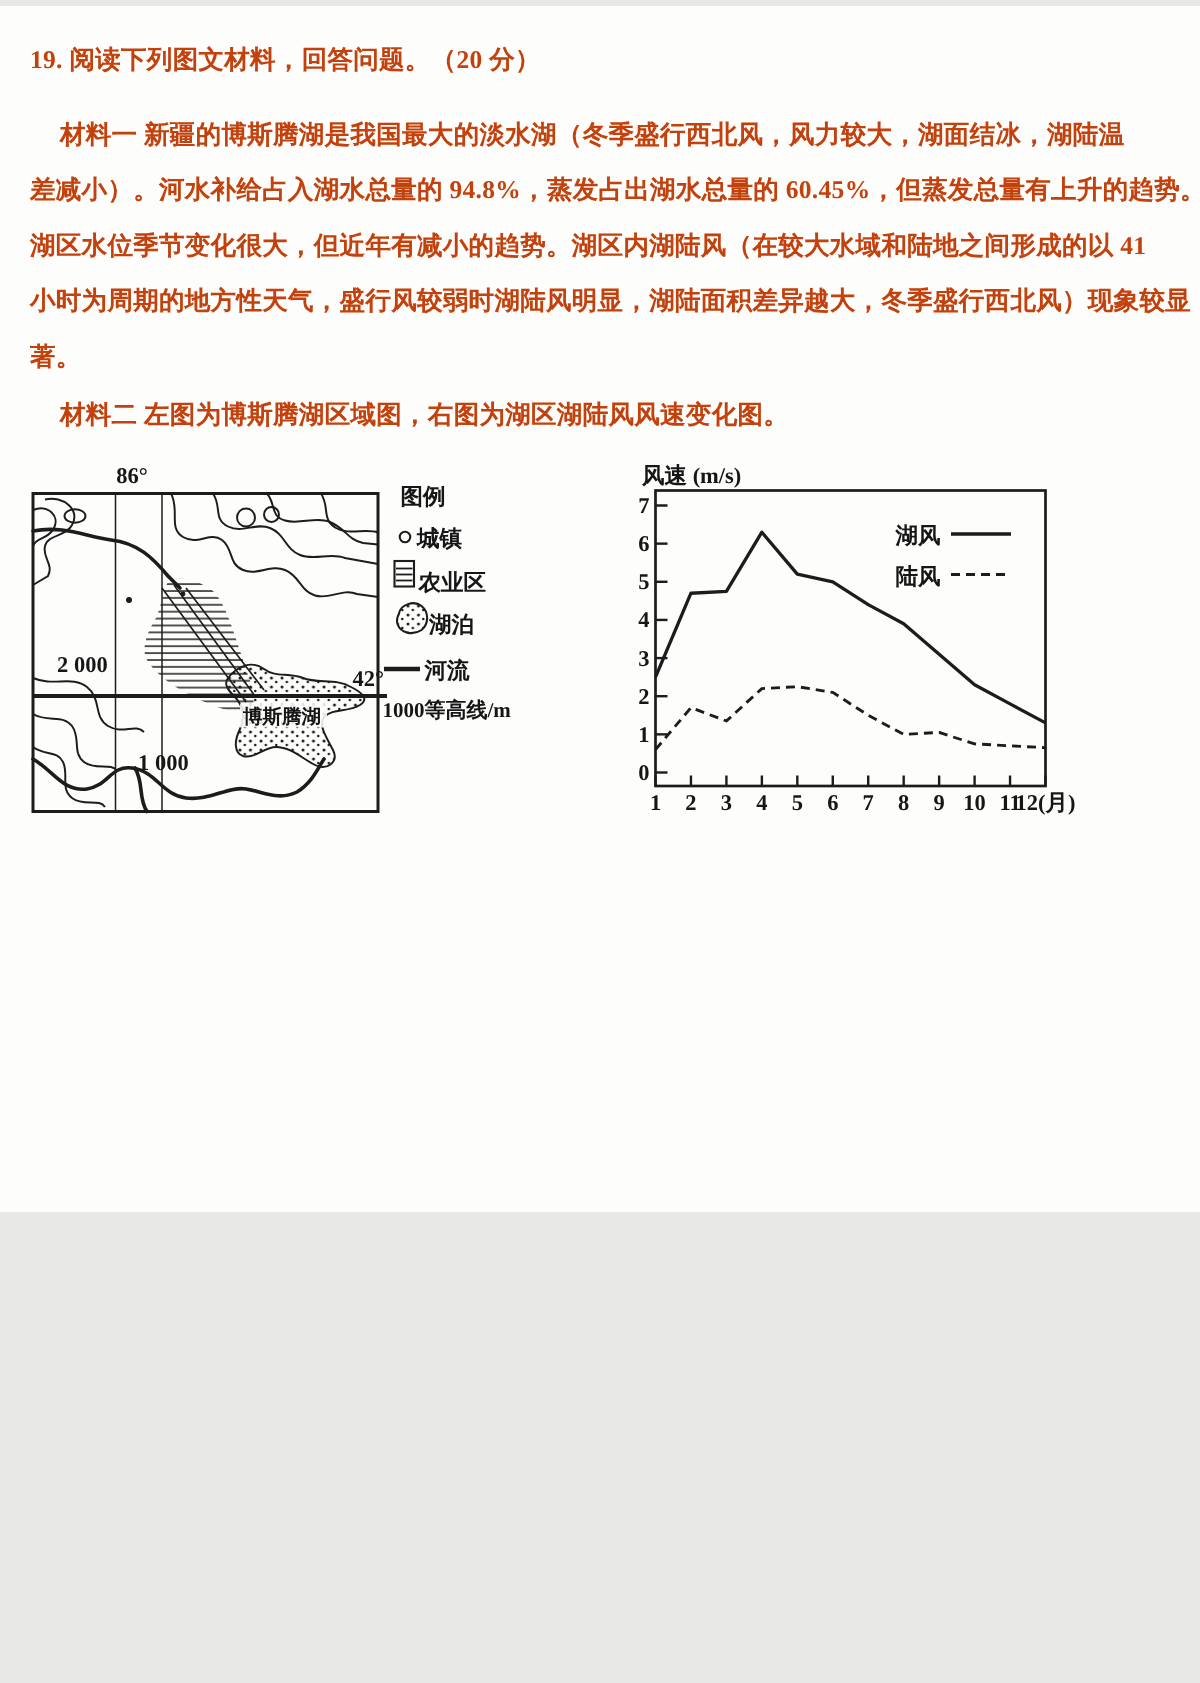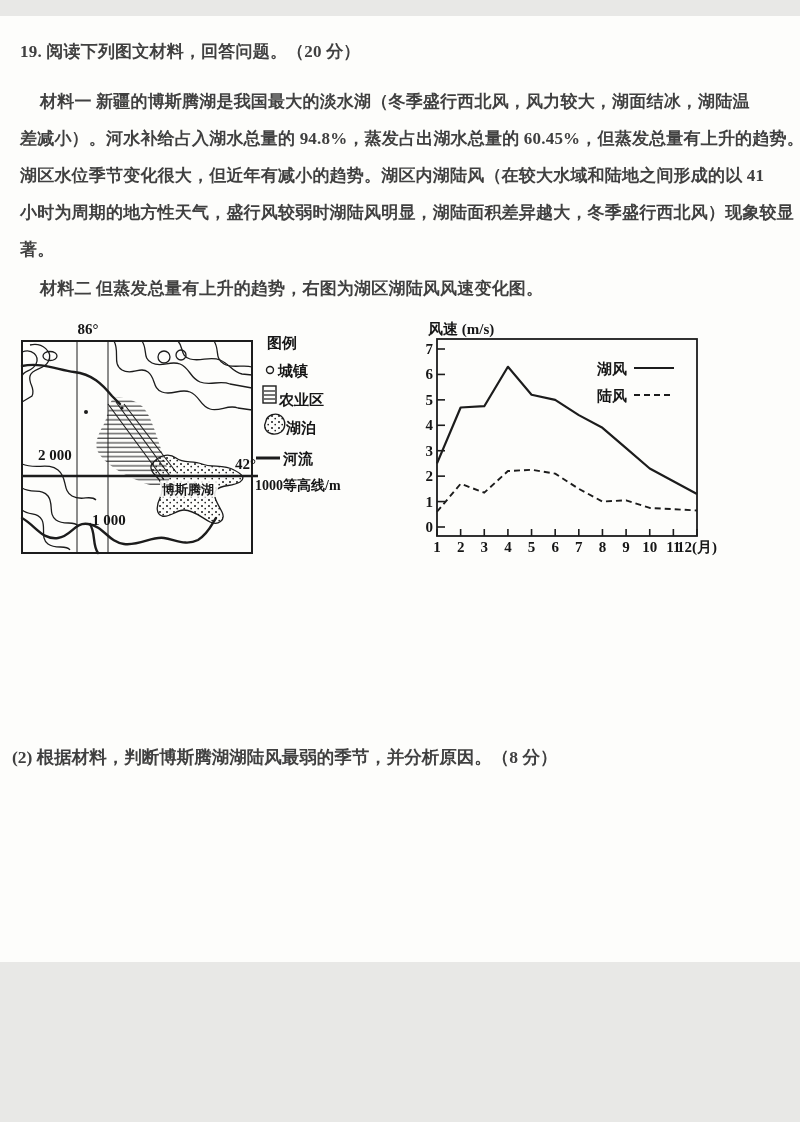--- a/index.html
+++ b/index.html
@@ -1,19 +1,19 @@
 <!DOCTYPE html>
 <html><head>
 <meta charset="utf-8">
 <style>
   html,body{margin:0;padding:0;}
   body{background:#e8e8e6;}
   #page{
-    position:relative;width:800px;height:946px;margin:16px auto;
-    background:#fdfdfb;color:#404040;
+    position:relative;width:800px;height:804px;margin:4px auto;
+    background:#fdfdfb;color:#c2410c;
     font-family:"Liberation Serif","DejaVu Serif",serif;
     font-weight:700;overflow:hidden;
   }
   .abs{position:absolute;white-space:nowrap;}
   .body-text{font-size:17px;letter-spacing:0.2px;}
   .indent{padding-left:20px;}
   .question{font-size:17.5px;}
   .footer-text{font-size:16px;}
   svg text{fill:#161616;font-family:"Liberation Serif","DejaVu Serif",serif;font-weight:700;}
   .box{fill:none;stroke:#1c1c1c;stroke-width:2;}
@@ -39,21 +39,21 @@
   <div class="abs body-text" style="left:20px;top:24px;">19. 阅读下列图文材料，回答问题。（20 分）</div>
 
   <div>
     <div class="abs body-text indent" style="left:20px;top:74px;">材料一 新疆的博斯腾湖是我国最大的淡水湖（冬季盛行西北风，风力较大，湖面结冰，湖陆温</div>
     <div class="abs body-text" style="left:20px;top:111px;">差减小）。河水补给占入湖水总量的 94.8%，蒸发占出湖水总量的 60.45%，但蒸发总量有上升的趋势。</div>
     <div class="abs body-text" style="left:20px;top:148px;">湖区水位季节变化很大，但近年有减小的趋势。湖区内湖陆风（在较大水域和陆地之间形成的以 41</div>
     <div class="abs body-text" style="left:20px;top:185px;">小时为周期的地方性天气，盛行风较弱时湖陆风明显，湖陆面积差异越大，冬季盛行西北风）现象较显</div>
     <div class="abs body-text" style="left:20px;top:222px;">著。</div>
   </div>
 
-  <div class="abs body-text indent" style="left:20px;top:261px;">材料二 但蒸发总量有上升的趋势，右图为湖区湖陆风风速变化图。</div>
+  <div class="abs body-text indent" style="left:20px;top:261px;">材料二 左图为博斯腾湖区域图，右图为湖区湖陆风风速变化图。</div>
 
   <svg class="abs" style="left:18px;top:296px;" width="392" height="264" viewBox="0 0 392 264">
     <defs>
       <pattern id="dots" width="7" height="6" patternUnits="userSpaceOnUse">
         <circle cx="2" cy="2" r="1" fill="#1c1c1c"></circle>
         <circle cx="5.2" cy="4.6" r="0.85" fill="#1c1c1c"></circle>
       </pattern>
       <pattern id="hlines" width="8" height="4.6" patternUnits="userSpaceOnUse">
         <line x1="0" y1="2" x2="8" y2="2" stroke="#1c1c1c" stroke-width="1"></line>
       </pattern>
@@ -170,20 +170,19 @@
       <line x1="277" y1="224" x2="277" y2="217" class="axis"></line>
       <text x="277" y="240" text-anchor="middle" class="tick-label">12(月)</text>
       <polyline points="17,151.42857142857144 40.63636363636364,95.4857142857143 64.27272727272728,94.21428571428572 87.9090909090909,54.80000000000001 111.54545454545455,82.77142857142857 135.1818181818182,87.85714285714286 158.8181818181818,103.11428571428571 182.45454545454547,115.82857142857144 206.0909090909091,136.17142857142858 229.72727272727272,156.51428571428573 253.36363636363637,169.22857142857143 277,181.94285714285715" class="line"></polyline>
       <polyline points="17,199.74285714285713 40.63636363636364,171.77142857142857 64.27272727272728,180.67142857142858 87.9090909090909,159.05714285714285 111.54545454545455,157.78571428571428 135.1818181818182,161.6 158.8181818181818,176.85714285714286 182.45454545454547,189.57142857142858 206.0909090909091,188.3 229.72727272727272,195.92857142857144 253.36363636363637,197.2 277,198.47142857142856" class="line dashed"></polyline>
       <text x="177" y="62" class="tick-label">湖风</text>
       <line x1="214" y1="56" x2="254" y2="56" class="line"></line>
       <text x="177" y="89" class="tick-label">陆风</text>
       <line x1="214" y1="83" x2="254" y2="83" class="line dashed"></line>
     </svg>
 
-  <div class="abs question" style="left:12px;top:729px;">(2) 根据材料，判断博斯腾湖湖陆风最弱的季节，并分析原因。（8 分）</div>
 
   <div>
     <div class="abs footer-text" style="left:255px;top:1087px;">高一年级地理学科试卷</div>
     <div class="abs footer-text" style="left:450px;top:1087px;">第 8 页 共 8 页</div>
   </div>
 
 </div>
 
 </body></html>

